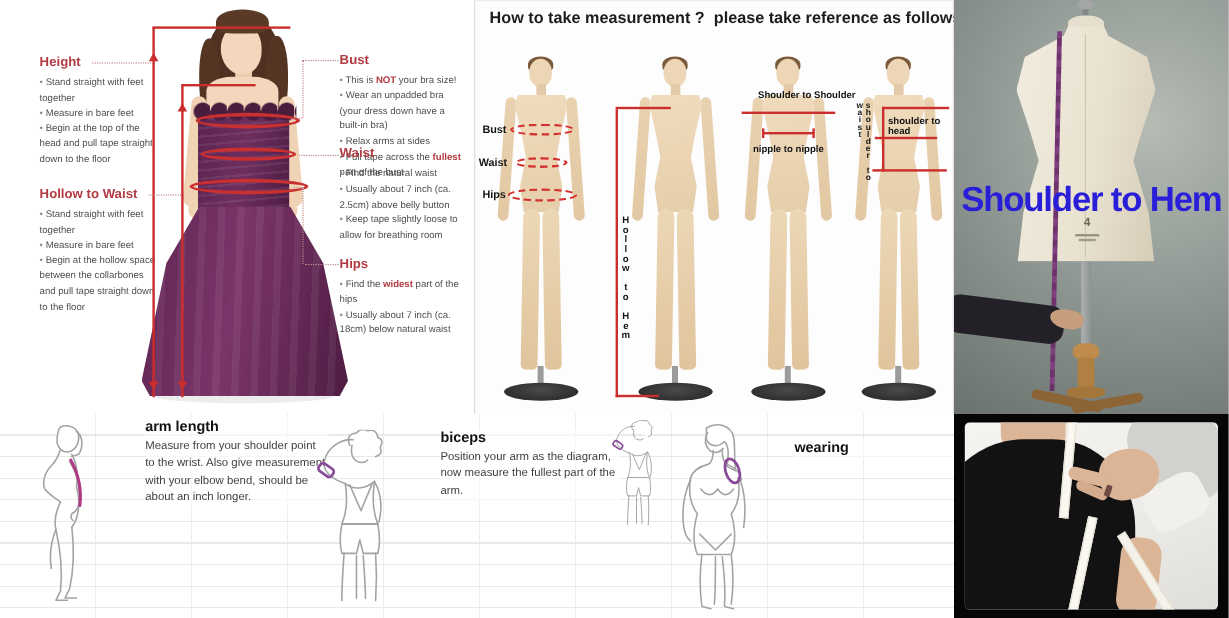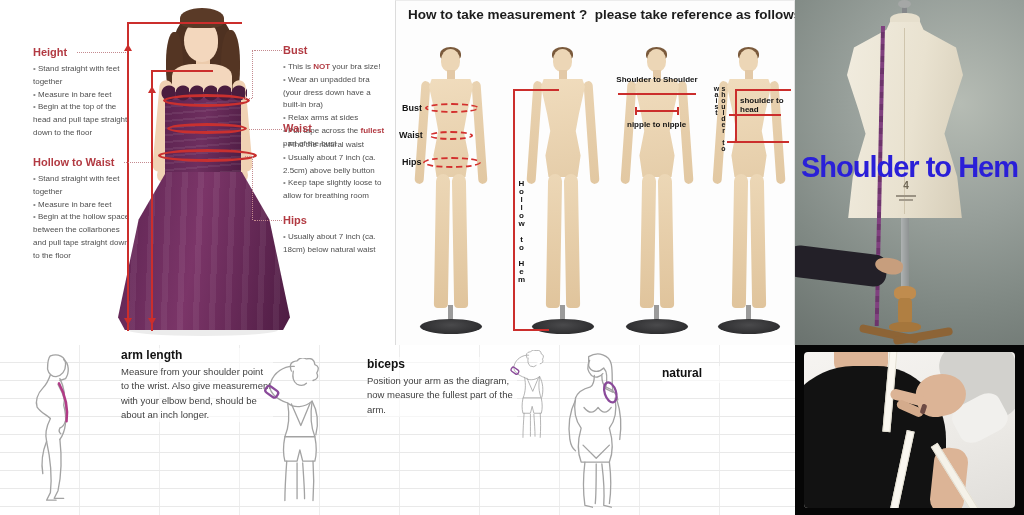--- a/index.html
+++ b/index.html
@@ -103,24 +103,24 @@
   .mlabel-sm{position:absolute;font-size:8px;font-weight:bold;color:#141414;}
   .dband{position:absolute;border:2px dashed #d3302e;border-radius:50%;}
   .db-bust{left:29px;top:102px;width:54px;height:10px;}
   .db-waist{left:33px;top:130px;width:44px;height:9px;}
   .db-hips{left:27px;top:156px;width:58px;height:11px;}
   .lab-bust{left:6px;top:102px;} .lab-waist{left:3px;top:129px;} .lab-hips{left:6px;top:156px;}
   .m2v{left:117px;top:90px;height:240px;} .m2t{left:117px;top:88px;width:46px;} .m2b{left:117px;top:328px;width:36px;}
   .vtext{position:absolute;writing-mode:vertical-rl;text-orientation:upright;font-weight:bold;
     color:#141414;letter-spacing:-1px;line-height:1;}
   .m2txt{left:121px;top:178px;font-size:8px;height:126px;}
-  .m3lab1{left:205px;top:74px;width:112px;text-align:center;}
+  .m3lab1{left:205px;top:74px;width:112px;text-align:right;}
   .m3line1{left:222px;top:92px;width:78px;}
   .m3line2{left:240px;top:109px;width:42px;}
-  .m3lab2{left:231px;top:119px;width:60px;text-align:left;}
+  .m3lab2{left:231px;top:119px;width:60px;text-align:center;}
   .tickline::before,.tickline::after{content:"";position:absolute;top:-3px;width:2px;height:8px;background:inherit;}
   .tickline::before{left:-1px;} .tickline::after{right:-1px;}
   .m4sh{left:339px;top:88px;width:56px;}
   .m4v{left:339px;top:88px;height:54px;}
   .m4bust{left:333px;top:113px;width:52px;}
   .m4waist{left:331px;top:140px;width:62px;}
   .m4lab1{left:344px;top:95px;}
   .m4txt{left:317px;top:84px;font-size:7px;height:86px;}
 
   
@@ -308,20 +308,21 @@
       <ul class="mlist">
         <li>Find the natural waist</li>
         <li>Usually about 7 inch (ca. 2.5cm) above belly button</li>
         <li>Keep tape slightly loose to allow for breathing room</li>
       </ul>
     </div>
 
     <div class="mblock b-hips">
       <h3 class="mhead">Hips</h3>
       <ul class="mlist">
+        <li><span>Find the </span><span class="em">widest</span><span> part of the hips</span></li>
         <li>Usually about 7 inch (ca. 18cm) below natural waist</li>
       </ul>
     </div>
   </section>
 
   <section class="mid-panel abs">
     <h2 class="mid-header">How to take measurement ?  please take reference as follows :</h2>
 
     <div class="mq mq1">
       <i class="hair"></i>
@@ -434,21 +435,21 @@
       <p class="bt-text">Position your arm as the diagram, now measure the fullest part of the arm.</p>
     </div>
 
     <svg class="sk sk3">
         <use href="#figRaised"></use>
       </svg>
     <svg class="sk sk4">
         <use href="#figStanding"></use>
       </svg>
     <div class="bt-block bt3">
-      <h4 class="bt-head">natural</h4>
+      <h4 class="bt-head">wearing</h4>
     </div>
   </section>
 
   <section class="bphoto abs">
     <div class="bp-inner">
       <i class="bp-neck"></i>
       <i class="bp-shirt"></i>
       <i class="bp-wearer-arm"></i>
       <i class="bp-tape1"></i>
       <i class="bp-tape2"></i>

